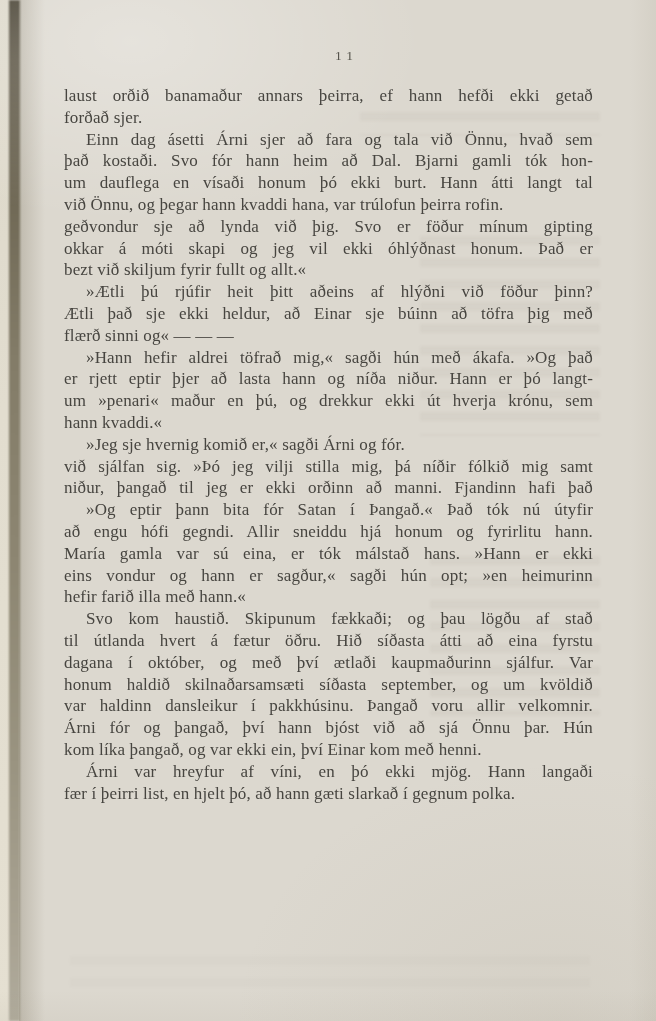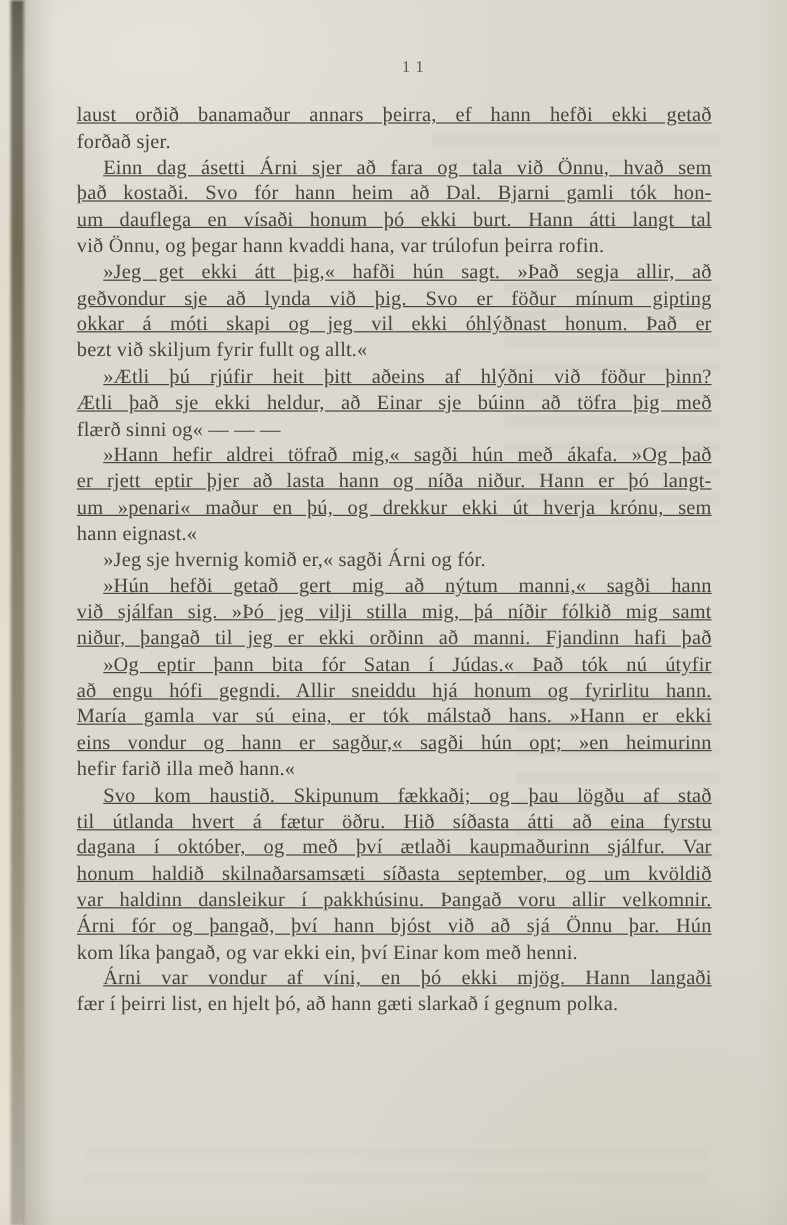--- a/index.html
+++ b/index.html
@@ -64,21 +64,21 @@
     color: var(--page-number-ink);
   }
   .text-block {
     position: absolute; left: 64px; top: 85px; width: 529px; z-index: 4;
     font-size: 17px;
     line-height: 21.8px;
     letter-spacing: 0.15px;
   }
   .paragraph { margin: 0; }
   .line { text-align: justify; white-space: normal; }
-  .line.fill { text-align-last: justify; text-decoration: underline; }
+  .line.fill { text-align-last: justify; }
   .line.first-indent { text-indent: 22px; }
 </style>
 </head>
 <body>
 
 <div class="ghost ghost-lines g1"></div>
 <div class="ghost ghost-lines g2"></div>
 <div class="ghost ghost-lines g3"></div>
 <div class="ghost ghost-lines g4"></div>
 <div class="scan-left-strip"></div>
@@ -92,57 +92,55 @@
       <div class="line fill">laust orðið banamaður annars þeirra, ef hann hefði ekki getað</div>
       <div class="line">forðað sjer.</div>
     </div>
     <div class="paragraph">
       <div class="line fill first-indent">Einn dag ásetti Árni sjer að fara og tala við Önnu, hvað sem</div>
       <div class="line fill">það kostaði.  Svo fór hann heim að Dal.  Bjarni gamli tók hon-</div>
       <div class="line fill">um dauflega en vísaði honum þó ekki burt.  Hann átti langt tal</div>
       <div class="line">við Önnu, og þegar hann kvaddi hana, var trúlofun þeirra rofin.</div>
     </div>
     <div class="paragraph">
-      <div class="line fill first-indent">»Jeg get ekki átt þig,« hafði hún sagt.  »Það segja allir, að</div>
       <div class="line fill">geðvondur sje að lynda við þig.  Svo er föður mínum gipting</div>
       <div class="line fill">okkar á móti skapi og jeg vil ekki óhlýðnast honum.  Það er</div>
       <div class="line">bezt við skiljum fyrir fullt og allt.«</div>
     </div>
     <div class="paragraph">
       <div class="line fill first-indent">»Ætli þú rjúfir heit þitt aðeins af hlýðni við föður þinn?</div>
       <div class="line fill">Ætli það sje ekki heldur, að Einar sje búinn að töfra þig með</div>
       <div class="line">flærð sinni og« — — —</div>
     </div>
     <div class="paragraph">
       <div class="line fill first-indent">»Hann hefir aldrei töfrað mig,« sagði hún með ákafa.  »Og það</div>
       <div class="line fill">er rjett eptir þjer að lasta hann og níða niður.  Hann er þó langt-</div>
       <div class="line fill">um »penari« maður en þú, og drekkur ekki út hverja krónu, sem</div>
-      <div class="line">hann eignast.«</div>
+      <div class="line">hann kvaddi.«</div>
     </div>
     <div class="paragraph">
       <div class="line first-indent">»Jeg sje hvernig komið er,« sagði Árni og fór.</div>
     </div>
     <div class="paragraph">
-      <div class="line fill first-indent">»Hún hefði getað gert mig að nýtum manni,« sagði hann</div>
       <div class="line fill">við sjálfan sig.  »Þó jeg vilji stilla mig, þá níðir fólkið mig samt</div>
       <div class="line fill">niður, þangað til jeg er ekki orðinn að manni.  Fjandinn hafi það</div>
     </div>
     <div class="paragraph">
-      <div class="line fill first-indent">»Og eptir þann bita fór Satan í Júdas.«  Það tók nú útyfir</div>
+      <div class="line fill first-indent">»Og eptir þann bita fór Satan í Þangað.«  Það tók nú útyfir</div>
       <div class="line fill">að engu hófi gegndi.  Allir sneiddu hjá honum og fyrirlitu hann.</div>
       <div class="line fill">María gamla var sú eina, er tók málstað hans.  »Hann er ekki</div>
       <div class="line fill">eins vondur og hann er sagður,« sagði hún opt;  »en heimurinn</div>
       <div class="line">hefir farið illa með hann.«</div>
     </div>
     <div class="paragraph">
       <div class="line fill first-indent">Svo kom haustið.  Skipunum fækkaði; og þau lögðu af stað</div>
       <div class="line fill">til útlanda hvert á fætur öðru.  Hið síðasta átti að eina fyrstu</div>
       <div class="line fill">dagana í október, og með því ætlaði kaupmaðurinn sjálfur.  Var</div>
       <div class="line fill">honum haldið skilnaðarsamsæti síðasta september, og um kvöldið</div>
       <div class="line fill">var haldinn dansleikur í pakkhúsinu.  Þangað voru allir velkomnir.</div>
       <div class="line fill">Árni fór og þangað, því hann bjóst við að sjá Önnu þar.  Hún</div>
       <div class="line">kom líka þangað, og var ekki ein, því Einar kom með henni.</div>
     </div>
     <div class="paragraph">
-      <div class="line fill first-indent">Árni var vondur af víni, en þó ekki mjög.  Hann langaði</div>
+      <div class="line fill first-indent">Árni var hreyfur af víni, en þó ekki mjög.  Hann langaði</div>
       <div class="line">fær í þeirri list, en hjelt þó, að hann gæti slarkað í gegnum polka.</div>
     </div>
   </div>
 
 </body></html>

